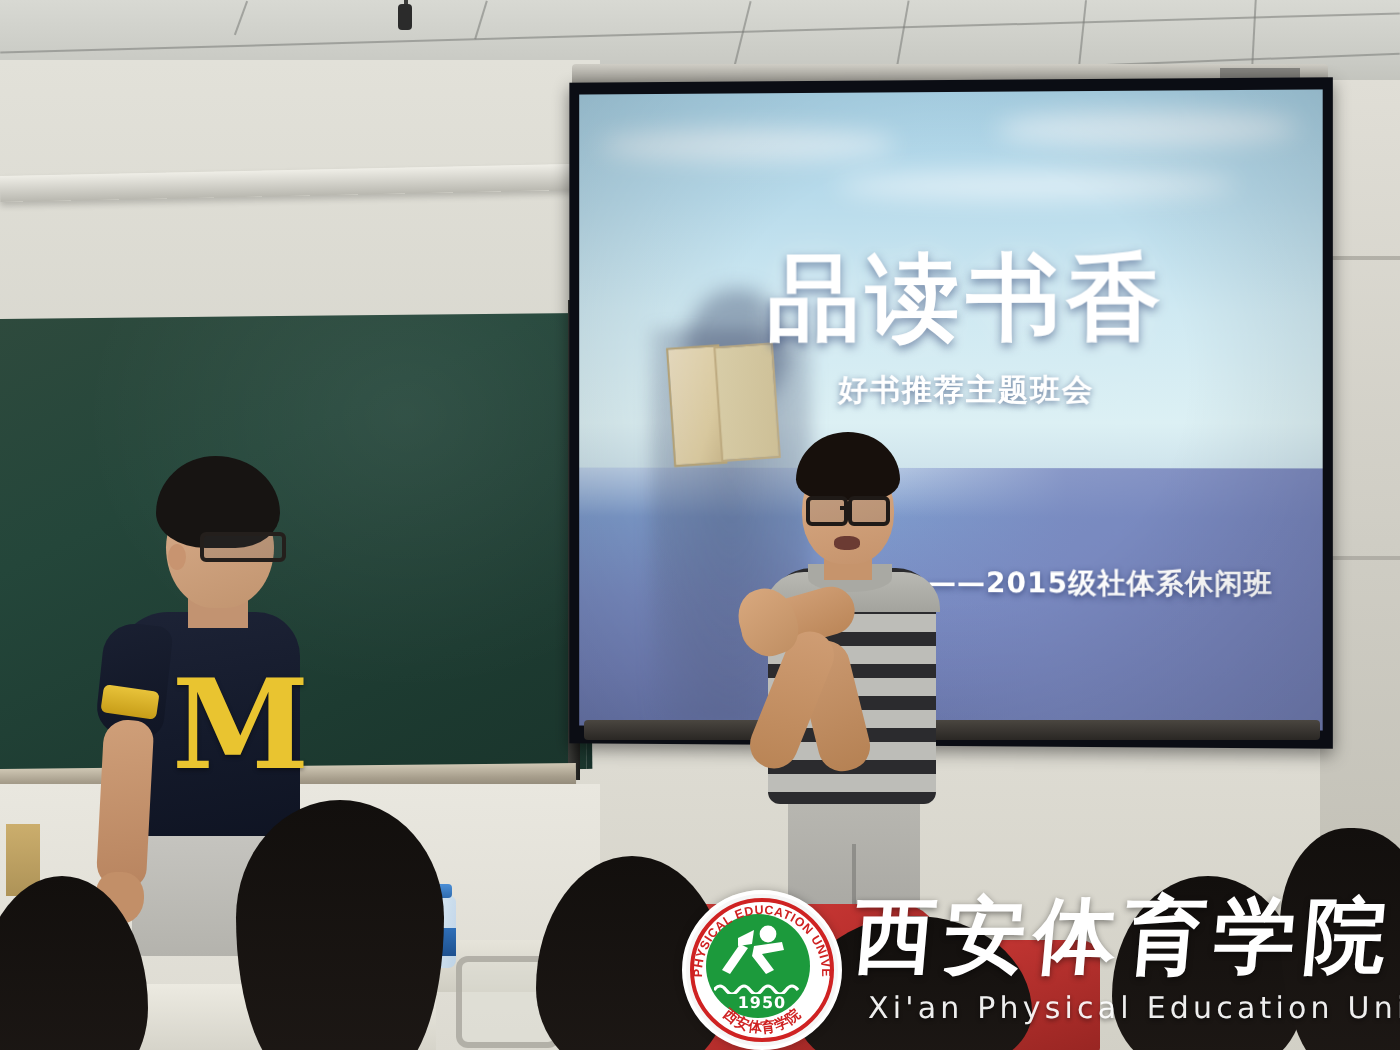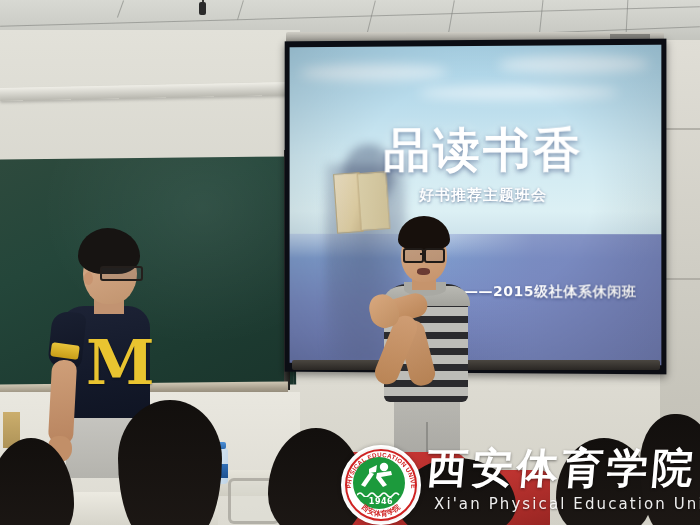--- a/index.html
+++ b/index.html
@@ -344,19 +344,19 @@
       </svg>
       <svg class="figure-torch" viewBox="0 0 44 30">
         <circle cx="27" cy="6" r="4.2" fill="#fff"></circle>
         <path d="M20 12 L34 10 L35 14 L24 16 L30 24 L26 26 L19 17 Z" fill="#fff"></path>
         <path d="M4 24 L13 11 L17 13 L8 26 Z" fill="#fff"></path>
         <path d="M12 8 L20 4 L19 11 L12 12 Z" fill="#fff"></path>
       </svg>
       <svg class="wave" viewBox="0 0 44 6">
         <path d="M0 4 Q3 0 6 4 T12 4 T18 4 T24 4 T30 4 T36 4 T42 4" stroke="#fff" stroke-width="1.6" fill="none"></path>
       </svg>
-      <div class="wm-year">1946</div>
+      <div class="wm-year">1950</div>
     </div>
     <div class="wm-cn">西安体育学院</div>
     <div class="wm-en">Xi'an Physical Education University</div>
   </div>
 
 </div>
 
 </body></html>

